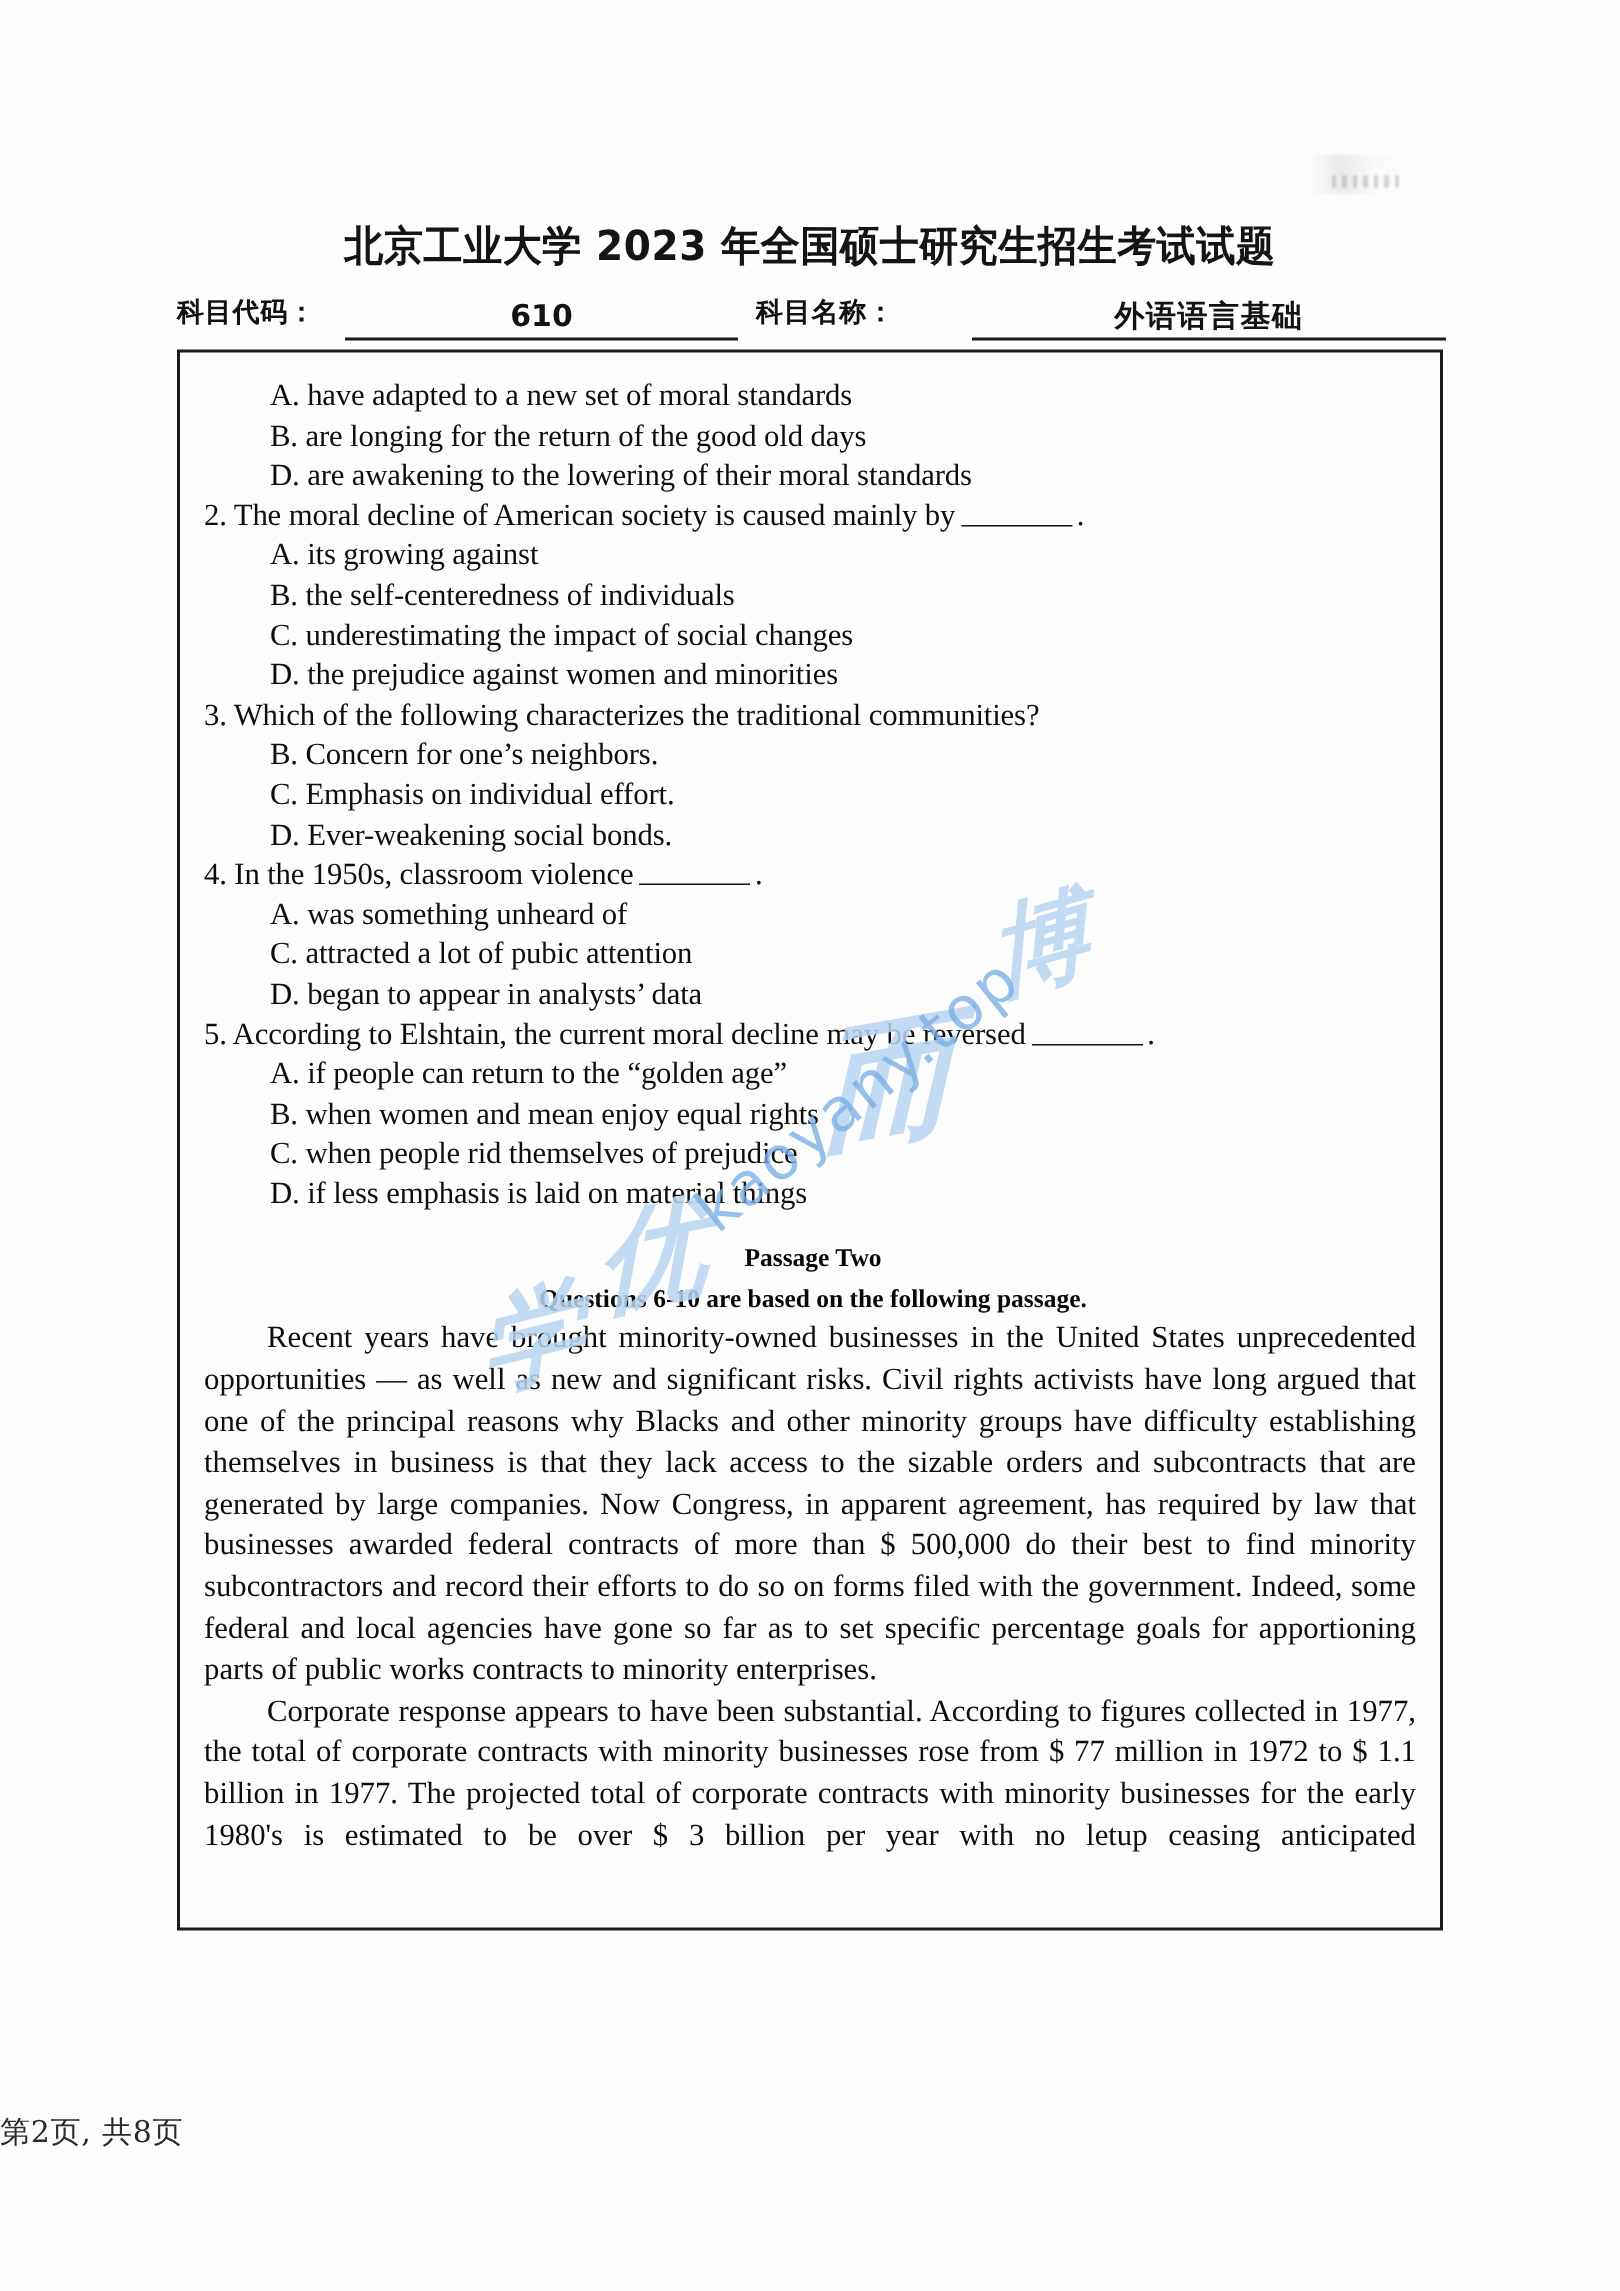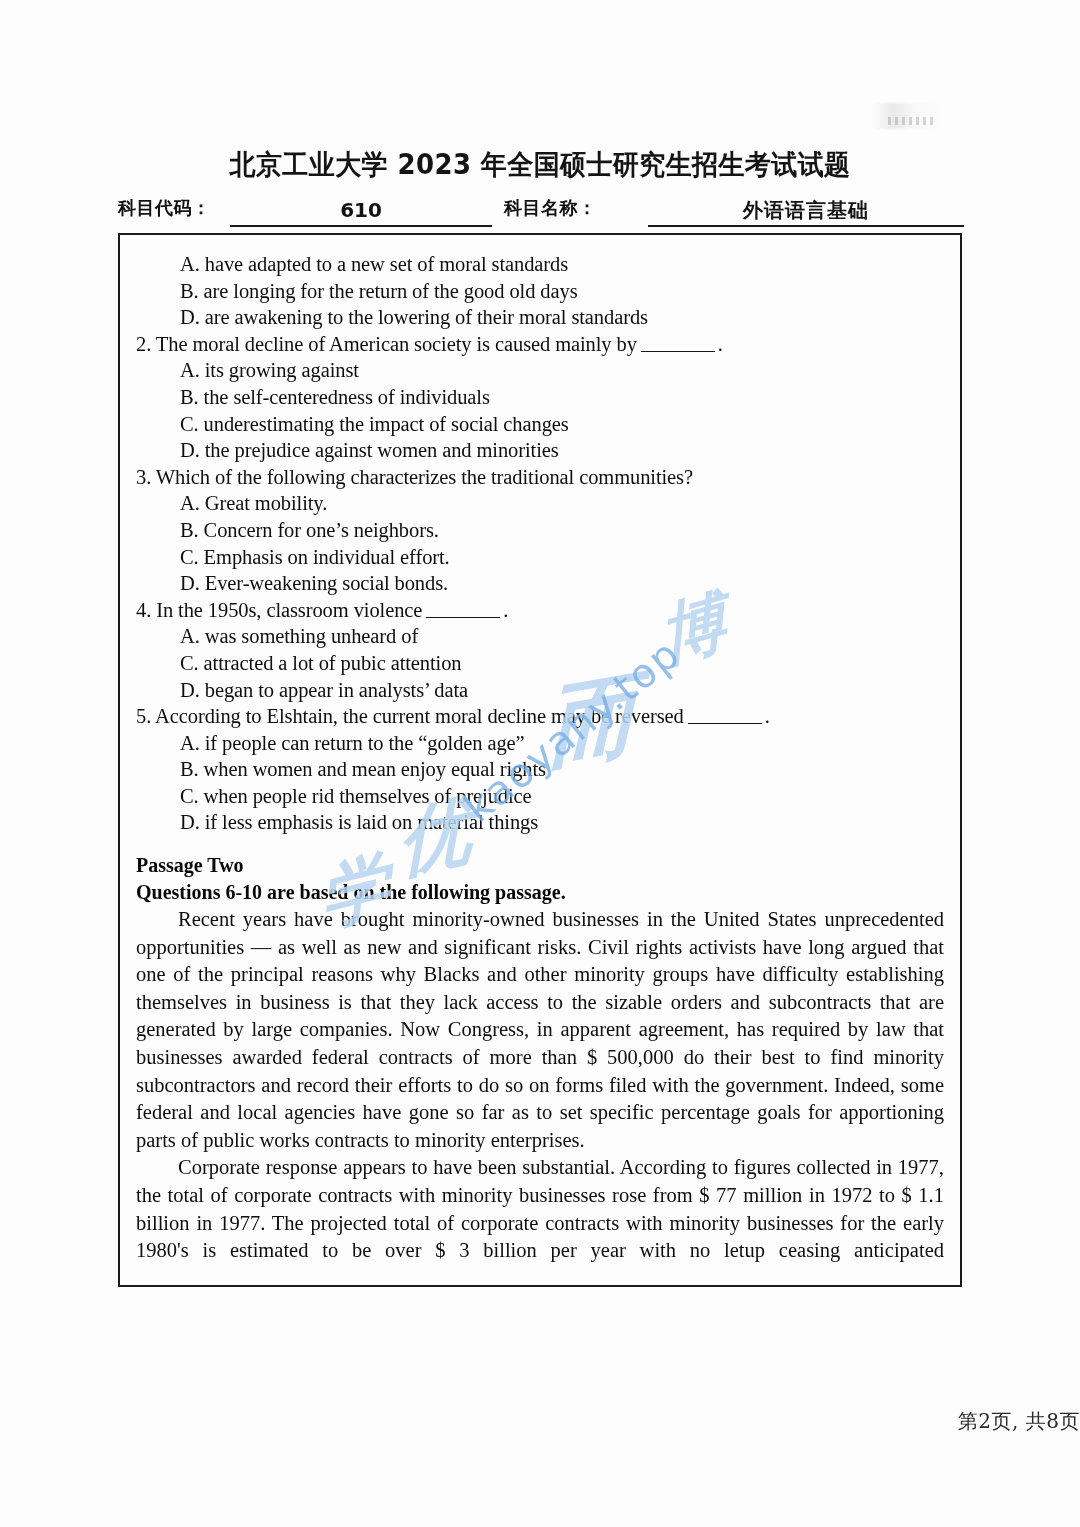--- a/index.html
+++ b/index.html
@@ -132,24 +132,25 @@
     width: 74px;
     border-bottom: 1.8px solid #151515;
     margin: 0 3px -1px 4px;
     height: 14px;
   }
 
   
   .passage-head {
     font-family: "Liberation Serif", "DejaVu Serif", serif;
     font-weight: 700;
-    font-size: 20px;
+    font-size: 17px;
     line-height: 27px;
     padding-left: 6px;
     color: #080808;
+    text-align: center;
   }
   .spacer-sm { height: 16px; }
 
   .para {
     font-family: "Liberation Serif", "DejaVu Serif", serif;
     font-size: 20.5px;
     line-height: 27.6px;
     text-align: justify;
     text-align-last: left;
     color: #0d0d0d;
@@ -190,21 +191,21 @@
   .wm-cn.c2 { left: 545px; top: 660px; font-size: 92px; transform: rotate(-10deg) skewX(-10deg); }
   .wm-cn.c3 { left: 398px; top: 788px; font-size: 74px; transform: rotate(-12deg) skewX(-9deg); }
   .wm-cn.c4 { left: 320px; top: 845px; font-size: 70px; transform: rotate(-14deg) skewX(-8deg); }
 
   
   .footer {
     position: absolute;
     left: 0;
     top: 1408px;
     width: 1080px;
-    text-align: right;
+    text-align: left;
     font-family: "DejaVu Serif", "Liberation Serif", serif;
     font-size: 20px;
     color: #2a2a2a;
     letter-spacing: .5px;
   }
 </style>
 </head>
 <body>
 
 <div id="page">
@@ -228,21 +229,20 @@
       <div class="q-line q-opt">B. are longing for the return of the good old days</div>
       <div class="q-line q-opt">D. are awakening to the lowering of their moral standards</div>
 
       <div class="q-line q-stem"><span>2. The moral decline of American society is caused mainly by</span><span class="blank-line"></span><span>.</span></div>
       <div class="q-line q-opt">A. its growing against</div>
       <div class="q-line q-opt">B. the self-centeredness of individuals</div>
       <div class="q-line q-opt">C. underestimating the impact of social changes</div>
       <div class="q-line q-opt">D. the prejudice against women and minorities</div>
 
       <div class="q-line q-stem"><span>3. Which of the following characterizes the traditional communities?</span></div>
-      <div class="q-line q-opt">A. Great mobility.</div>
       <div class="q-line q-opt">B. Concern for one’s neighbors.</div>
       <div class="q-line q-opt">C. Emphasis on individual effort.</div>
       <div class="q-line q-opt">D. Ever-weakening social bonds.</div>
 
       <div class="q-line q-stem"><span>4. In the 1950s, classroom violence</span><span class="blank-line"></span><span>.</span></div>
       <div class="q-line q-opt">A. was something unheard of</div>
       <div class="q-line q-opt">C. attracted a lot of pubic attention</div>
       <div class="q-line q-opt">D. began to appear in analysts’ data</div>
 
       <div class="q-line q-stem"><span>5. According to Elshtain, the current moral decline may be reversed</span><span class="blank-line"></span><span>.</span></div>

